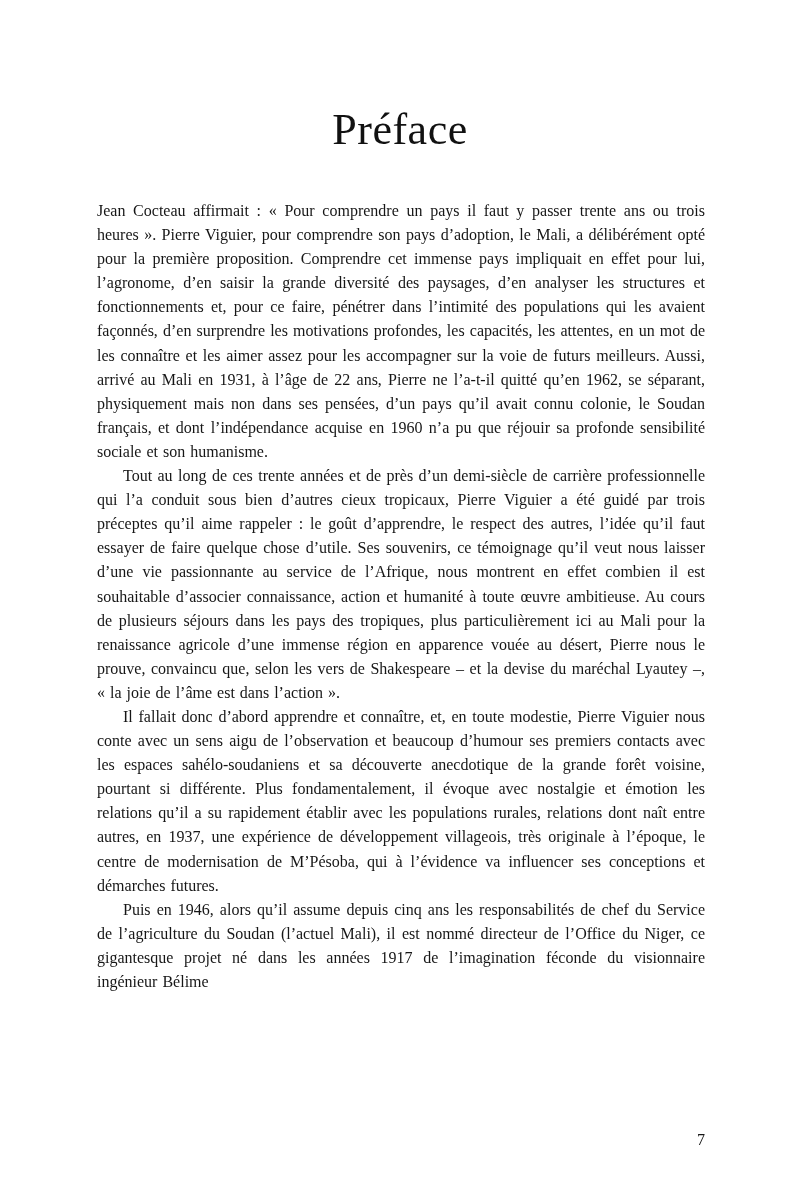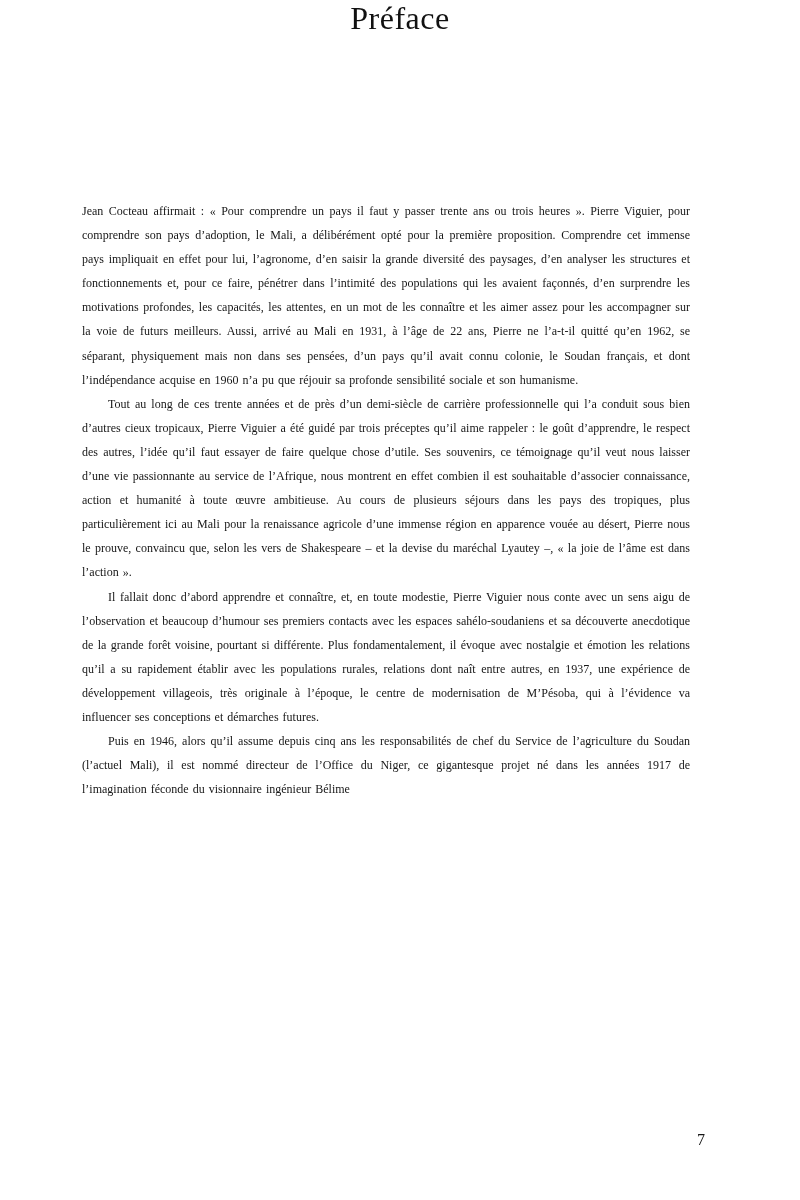--- a/index.html
+++ b/index.html
@@ -15,32 +15,33 @@
   }
   .page {
     position: relative;
     width: 800px;
     height: 1200px;
     background: #ffffff;
     overflow: hidden;
   }
   .page-title {
     margin: 0;
+    padding-top: 104px;
     text-align: center;
-    font-size: 32px;
+    font-size: 44px;
     font-weight: normal;
     letter-spacing: 0.5px;
     color: #111111;
   }
   .body-text {
     position: absolute;
     top: 199px;
-    left: 82px;
+    left: 97px;
     width: 608px;
-    font-size: 12px;
+    font-size: 16px;
     line-height: 24.1px;
     text-align: justify;
     hyphens: auto;
     -webkit-hyphens: auto;
     word-spacing: 1px;
   }
   .para {
     margin: 0;
     text-indent: 26px;
   }

